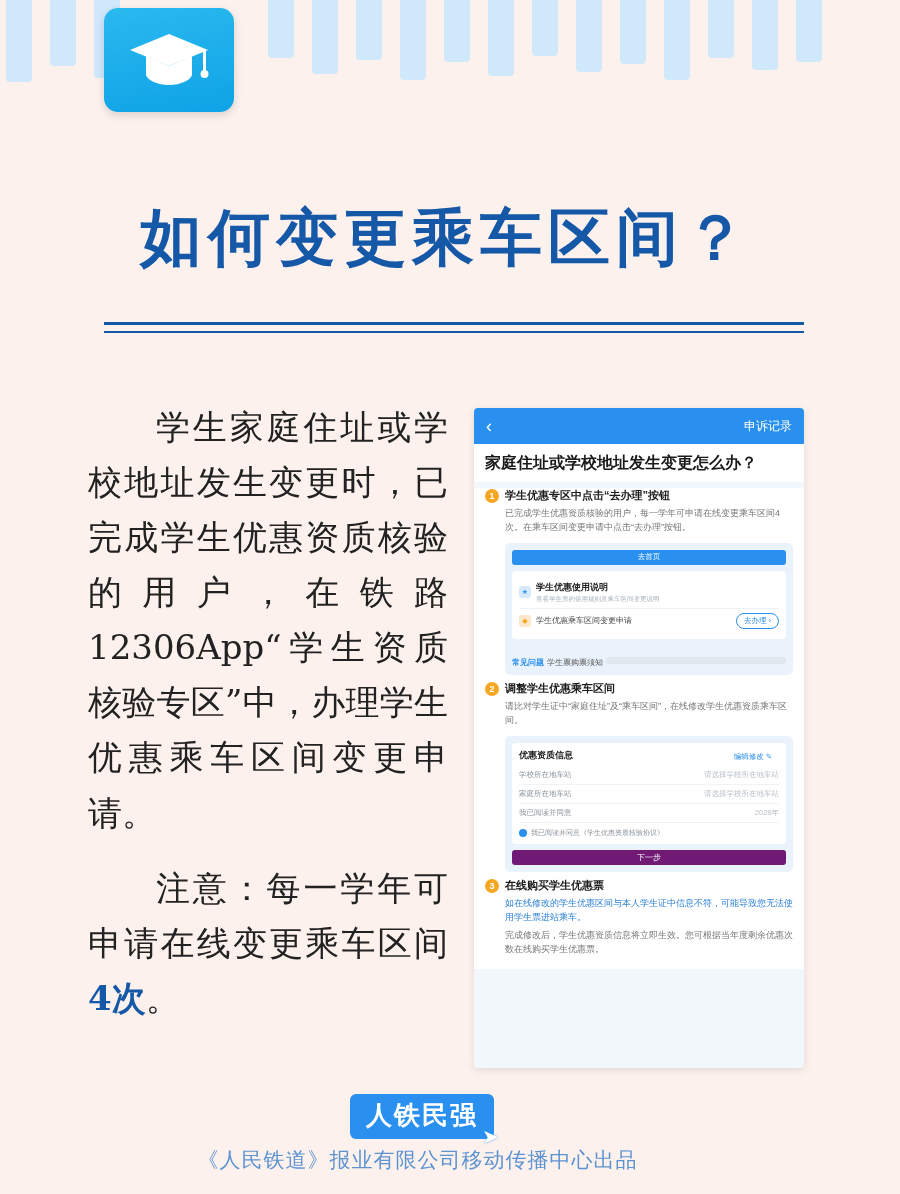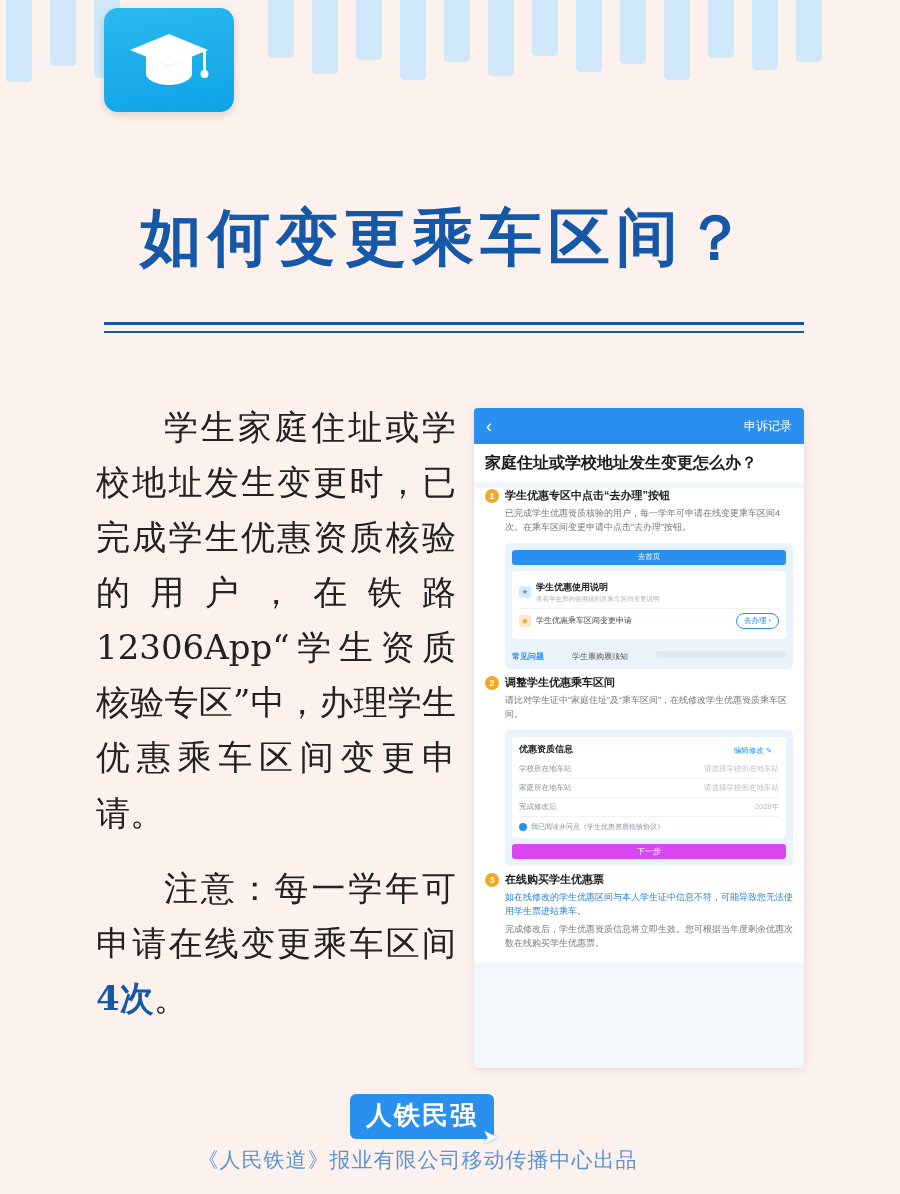--- a/index.html
+++ b/index.html
@@ -67,21 +67,21 @@
     top: 322px;
     width: 700px;
     height: 6px;
     border-top: 3px solid #1558a8;
     border-bottom: 2px solid #1558a8;
   }
 
   
   .body-col {
     position: absolute;
-    left: 96px;
+    left: 88px;
     top: 400px;
     width: 360px;
     font-family: "DejaVu Serif", "Liberation Serif", serif;
     font-size: 34px;
     line-height: 1.62;
     color: #222;
   }
   .body-col p {
     margin: 0 0 20px 0;
     text-align: justify;
@@ -209,39 +209,39 @@
     margin-left:auto;
     border:1px solid #2a90ef;
     color:#2a90ef;
     border-radius:9px;
     padding: 2px 7px;
     font-size:7.5px;
     white-space:nowrap;
   }
   .mini-tabs {
     display:flex;
-    gap:28px;
-    margin-top:12px;
+    gap:3px;
+    margin-top:18px;
     font-size:8px;
     color:#555;
     align-items:flex-start;
   }
   .mini-tabs .act { color:#2a90ef; font-weight:bold; }
   .mini-blur { flex:1; height:7px; background:#dfe8ef; border-radius:3px; }
 
   .mini2-title { font-size:9px; font-weight:bold; color:#222; margin-bottom:4px;}
   .mini2-row {
     display:flex; align-items:center; justify-content:space-between;
     font-size:7.5px; color:#8b949c; padding:4px 0; border-bottom:1px solid #f0f3f6;
   }
   .mini2-row .val { color:#b9c1c8; }
   .mini2-check { display:flex; align-items:center; gap:4px; font-size:7px; color:#8b949c; padding-top:5px;}
   .dot-check { width:8px;height:8px;border-radius:50%;background:#2a90ef;flex:0 0 auto; }
   .mini2-next {
-    margin-top:6px; height:15px; border-radius:3px; background:#d946ef;
+    margin-top:6px; height:15px; border-radius:3px; background:#701a75;
     color:#fff; font-size:8px; display:flex;align-items:center;justify-content:center;
   }
 
   
   .footer-logo {
     position:absolute;
     left:0; top:1094px; width:844px; text-align:center;
   }
   .fl-badge {
     display:inline-block;
@@ -365,21 +365,21 @@
         </div>
         <div class="mini2-row">
           <span>学校所在地车站</span>
           <span class="val">请选择学校所在地车站</span>
         </div>
         <div class="mini2-row">
           <span>家庭所在地车站</span>
           <span class="val">请选择学校所在地车站</span>
         </div>
         <div class="mini2-row">
-          <span>完成修改后</span>
+          <span>我已阅读并同意</span>
           <span class="val">2028年</span>
         </div>
         <div class="mini2-check">
           <span class="dot-check"></span>
           <span>我已阅读并同意《学生优惠资质核验协议》</span>
         </div>
       </div>
       <div class="mini2-next">下一步</div>
     </div>
 

